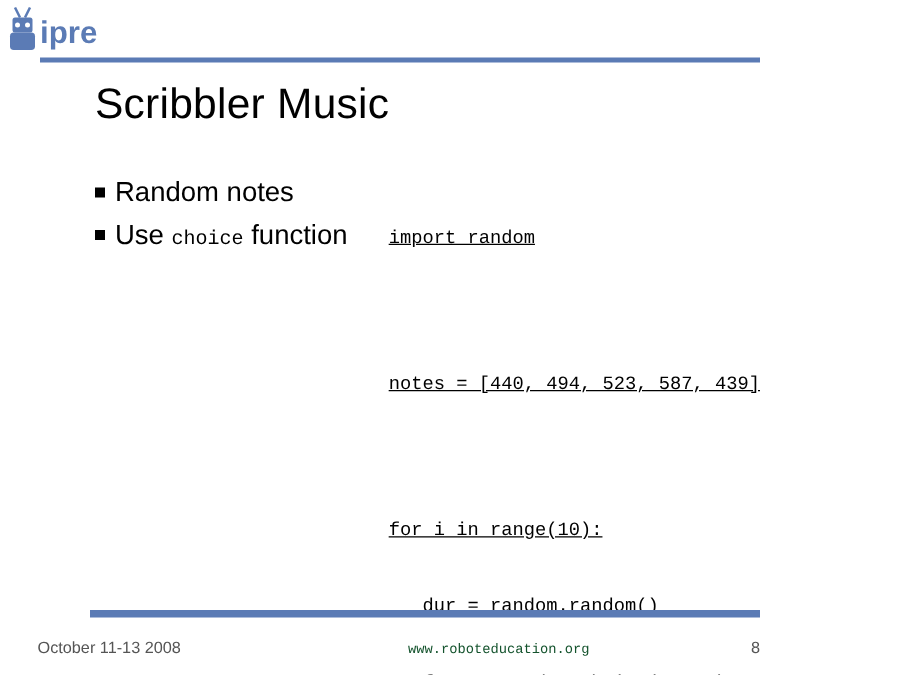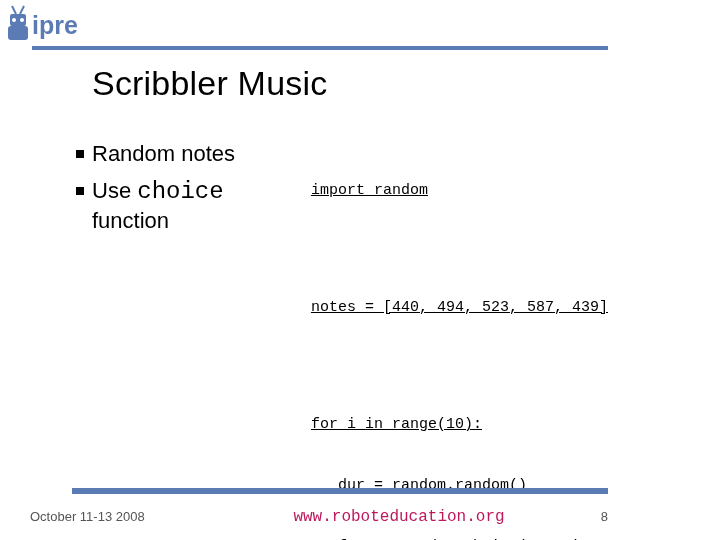--- a/index.html
+++ b/index.html
@@ -25,21 +25,21 @@
     position: absolute;
     top: 46px;
     left: 32px;
     right: 24px;
     height: 4px;
     background: #5b7bb5;
   }
   .title {
     position: absolute;
     top: 64px;
-    left: 92px;
+    left: 76px;
     font-size: 34px;
     font-weight: 400;
     color: #000;
     letter-spacing: 0.2px;
   }
   .content {
     position: absolute;
     top: 140px;
     left: 76px;
     right: 24px;
@@ -60,21 +60,21 @@
   .bullet .sq {
     width: 8px;
     height: 8px;
     background: #000;
     margin-top: 10px;
     flex-shrink: 0;
   }
   .bullet .txt { flex: 1; }
   .mono-inline {
     font-family: "Courier New", Courier, monospace;
-    font-size: 24px;
+    font-size: 16px;
   }
   .code {
     font-family: "Courier New", Courier, monospace;
     font-size: 15px;
     line-height: 1.35;
     color: #000;
     white-space: pre;
   }
   .code-line { white-space: pre; text-decoration: underline; }
   .code-blank { height: 16px; }
@@ -94,22 +94,22 @@
     display: flex;
     align-items: baseline;
     font-size: 13px;
     color: #555;
   }
   .footer .date { width: 200px; }
   .footer .url {
     flex: 1;
     text-align: center;
     font-family: "Courier New", Courier, monospace;
-    font-size: 16px;
-    color: #be185d;
+    font-size: 11px;
+    color: #14532d;
   }
   .footer .pageno { width: 40px; text-align: right; }
 </style>
 </head>
 <body>
 
 <div class="slide">
 
   <div class="logo">
     <svg viewBox="0 0 90 40" width="90" height="40">

